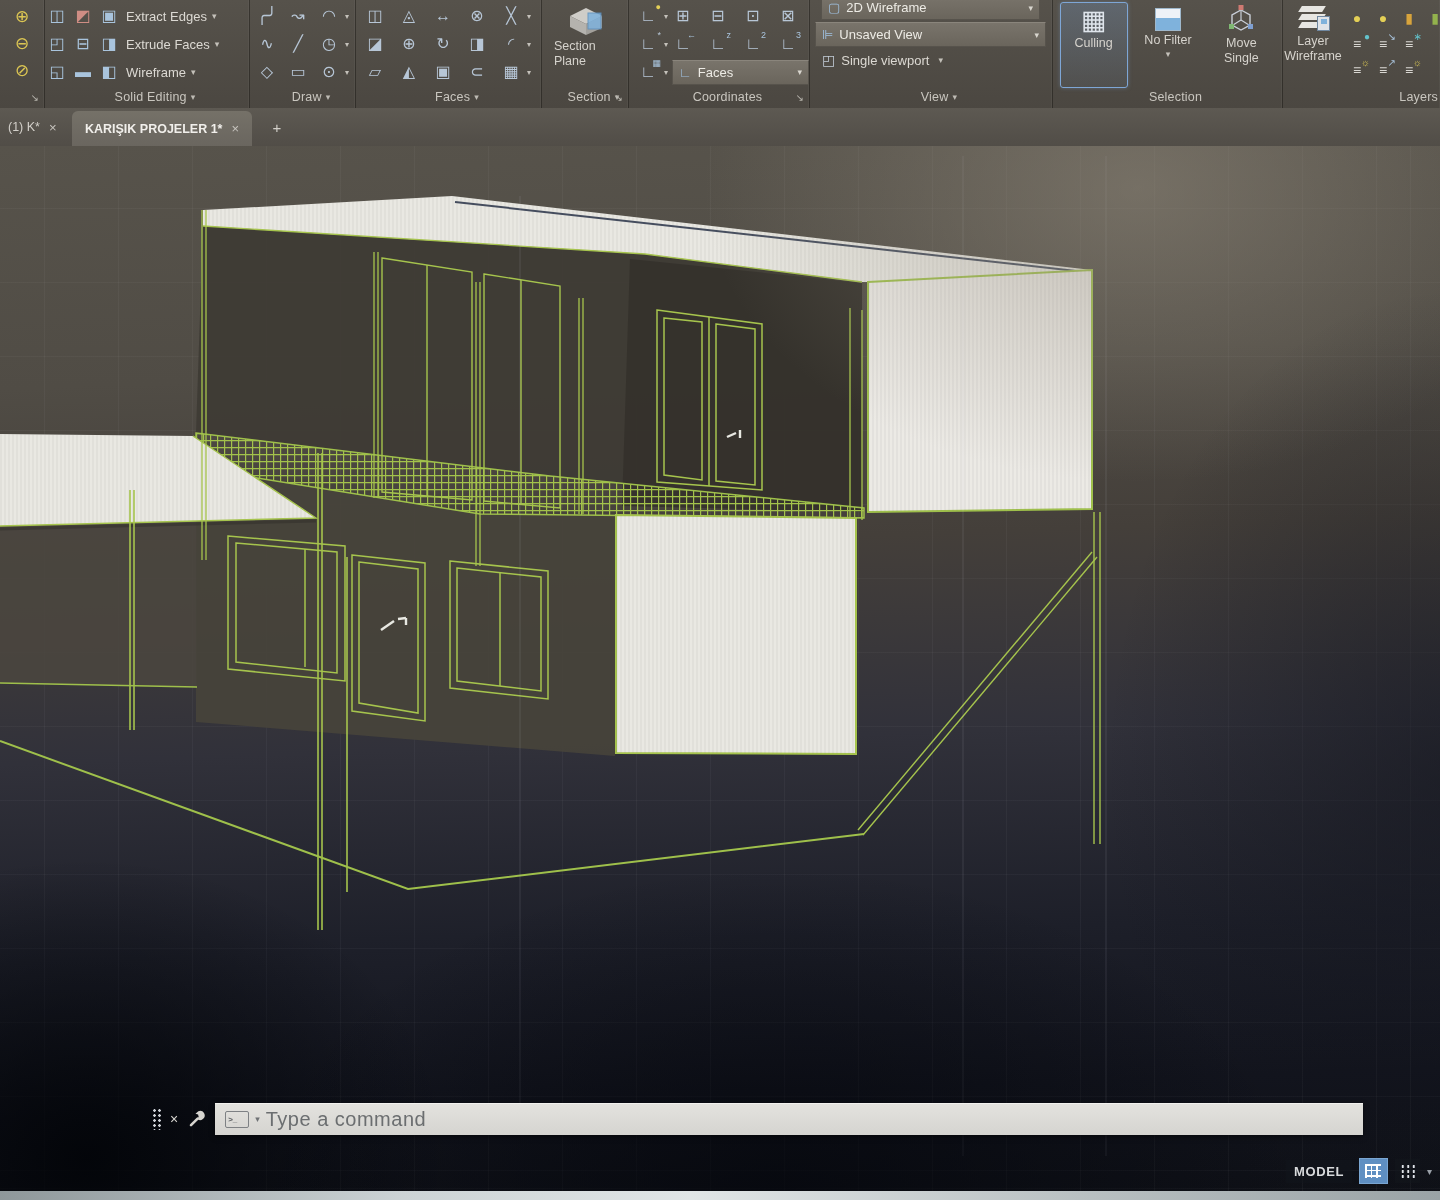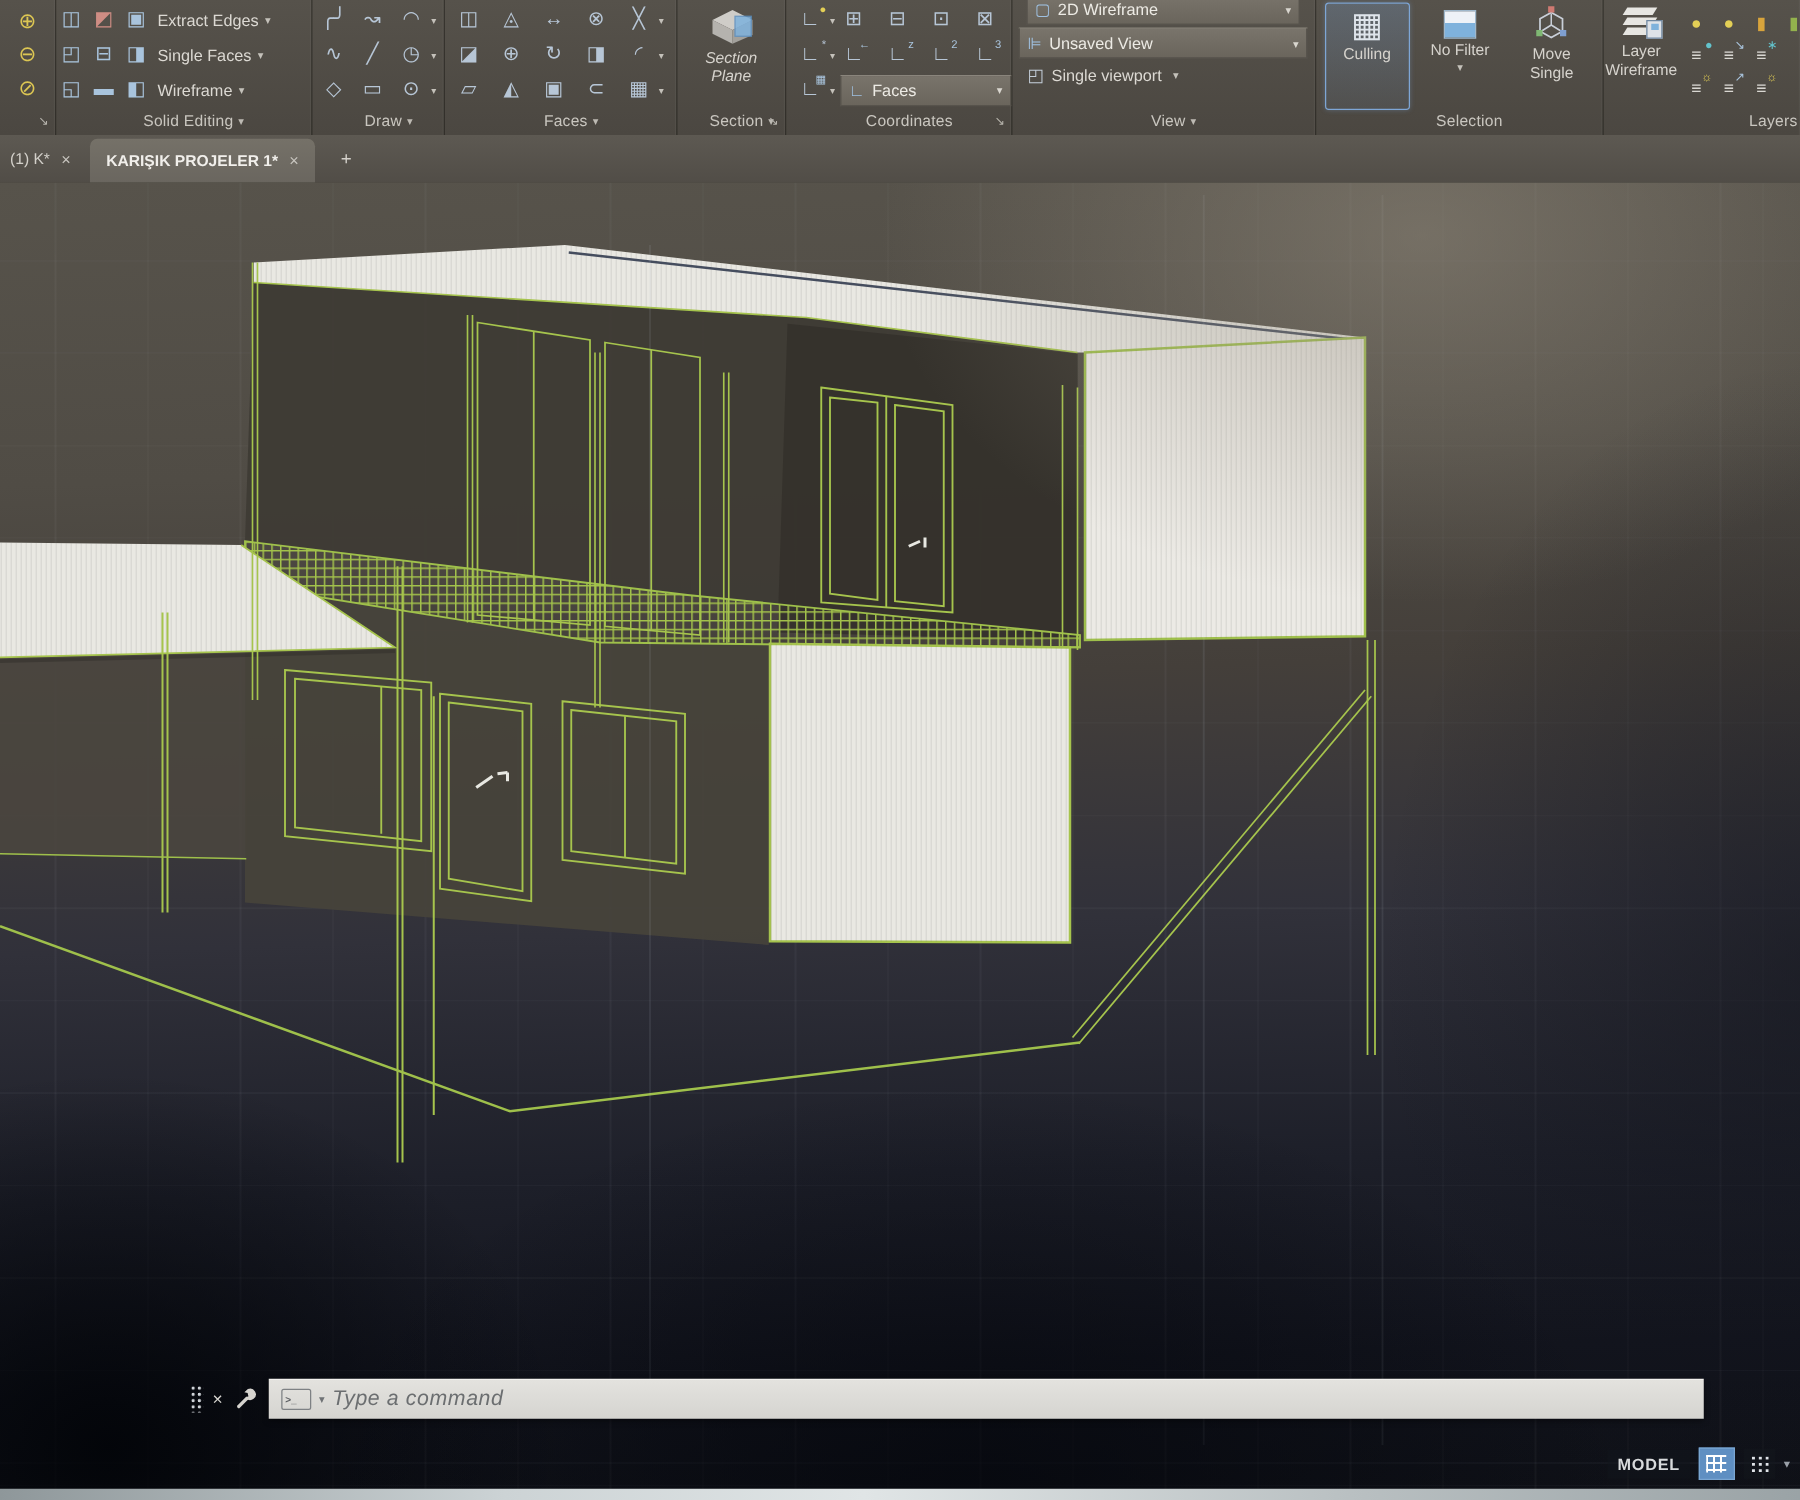--- a/index.html
+++ b/index.html
@@ -34,21 +34,21 @@
   .p-solid{left:44px;width:205px;}
   .p-solid .rows{padding-top:2px;}
   .p-draw{left:250px;width:105px;}
   .p-draw .rows{padding:2px 0 0 4px;}
   .p-draw .rrow{gap:5px;padding-right:10px;}
   .p-mod{left:356px;width:185px;}
   .p-mod .rows{padding:2px 0 0 6px;}
   .p-mod .rrow{gap:8px;}
   .p-sect{left:542px;width:86px;}
   .sect-btn{display:flex;flex-direction:column;align-items:center;padding-top:4px;}
-  .sect-btn .txt{font-size:12.5px;color:#d6d3cd;text-align:center;line-height:1.2;margin-top:3px;width:62px;font-style:italic;}
+  .sect-btn .txt{font-size:12.5px;color:#d6d3cd;line-height:1.2;margin-top:3px;width:62px;}
   .p-coord{left:629px;width:180px;}
   .p-coord .rows{padding:2px 0 0 2px;}
   .p-coord .rrow{gap:9px;padding-left:4px;}
   .combo{display:flex;align-items:center;gap:6px;height:23px;padding:0 6px;
     background:linear-gradient(#79746b,#6a655c);border:1px solid #57534c;border-top-color:#8a857c;
     color:#edebe5;font-size:13px;}
   .combo .carr{margin-left:auto;font-size:9px;color:#d9d6cf;}
   .combo .cic{font-size:13px;color:#9fc0e0;}
   .world-combo{width:128px;margin-left:2px;}
   .p-view{left:809px;width:243px;}
@@ -113,21 +113,21 @@
   .cmdock{position:absolute;left:152px;top:1103px;display:flex;align-items:center;height:31px;}
   .grip{width:11px;height:22px;margin-right:7px;
     background-image:radial-gradient(circle,#cfd3d8 1.2px,transparent 1.5px);background-size:5px 5px;}
   .cmdx{font-size:14px;color:#d8d6d1;margin-right:10px;}
   .wrench{margin-right:8px;display:flex;}
   .cmdinput{display:flex;align-items:center;gap:6px;width:1128px;height:31px;padding:0 10px;
     background:linear-gradient(#e3e2de,#d5d4d0);border-top:1px solid #f2f1ee;box-shadow:0 2px 5px rgba(0,0,0,.5);}
   .prompt-ic{width:20px;height:15px;border:1.5px solid #7e8184;border-radius:2px;display:flex;
     align-items:center;justify-content:flex-start;padding-left:2px;font-size:8px;color:#5c5f62;font-weight:bold;}
   .cmdinput .dd{font-size:9px;color:#6f7275;}
-  .cmdtext{font-style:italic;font-size:17px;color:#6b6e70;letter-spacing:.5px;}
+  .cmdtext{font-size:20px;color:#6b6e70;letter-spacing:.5px;}
 
   
   .statusbar{position:absolute;right:8px;bottom:16px;display:flex;align-items:center;gap:7px;}
   .model-btn{font-size:13px;font-weight:bold;color:#d8dadc;letter-spacing:.6px;padding:4px 8px;
     background:rgba(18,22,28,.45);}
   .grid-btn{width:27px;height:24px;background:#5f8fc2;border:1px solid #7aa6d2;display:flex;
     align-items:center;justify-content:center;}
   .grid-btn i{display:block;width:16px;height:14px;
     background-image:repeating-linear-gradient(to right,#fff 0 1.5px,transparent 1.5px 5.5px),
                      repeating-linear-gradient(to bottom,#fff 0 1.5px,transparent 1.5px 5.5px);}
@@ -185,21 +185,21 @@
                 <span class="g">◰</span>
               </span>
               <span class="ric c-bl">
                 <span class="g">⊟</span>
               </span>
               <span class="ric c-bl">
                 <span class="g">◨</span>
               </span>
             </span>
           <span class="rbtn">
-            <span>Single Faces</span>
+            <span>Extrude Faces</span>
               <span class="dd">▾</span>
           </span>
         </div>
         <div class="rrow">
           <span style="display:flex">
               <span class="ric c-bl">
                 <span class="g">◱</span>
               </span>
               <span class="ric c-bl">
                 <span class="g">▬</span>

